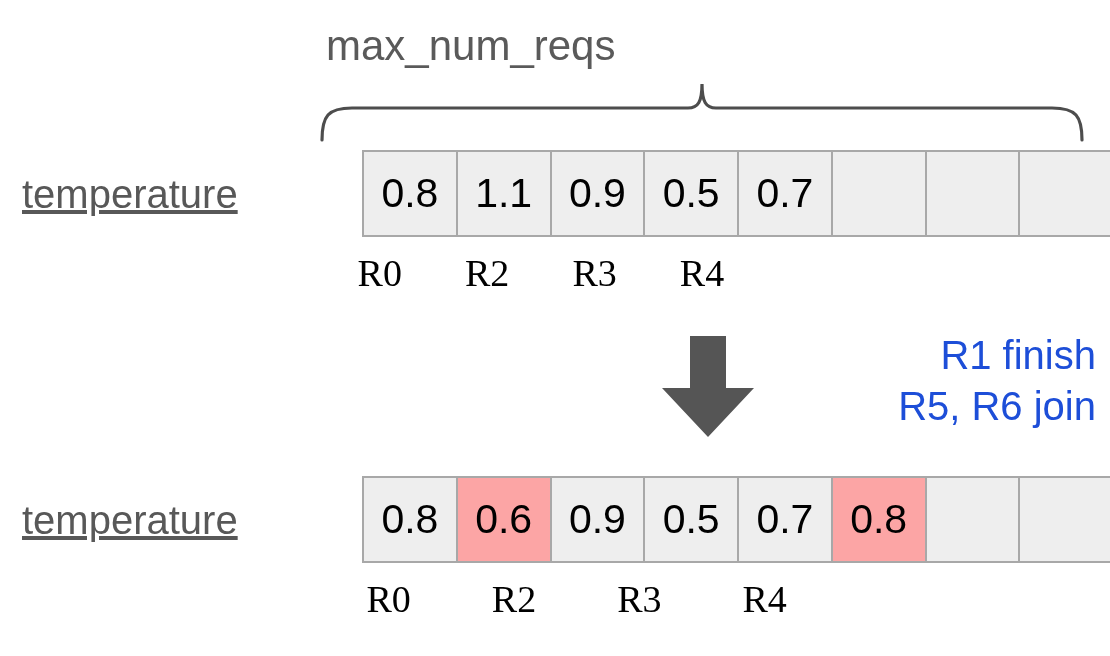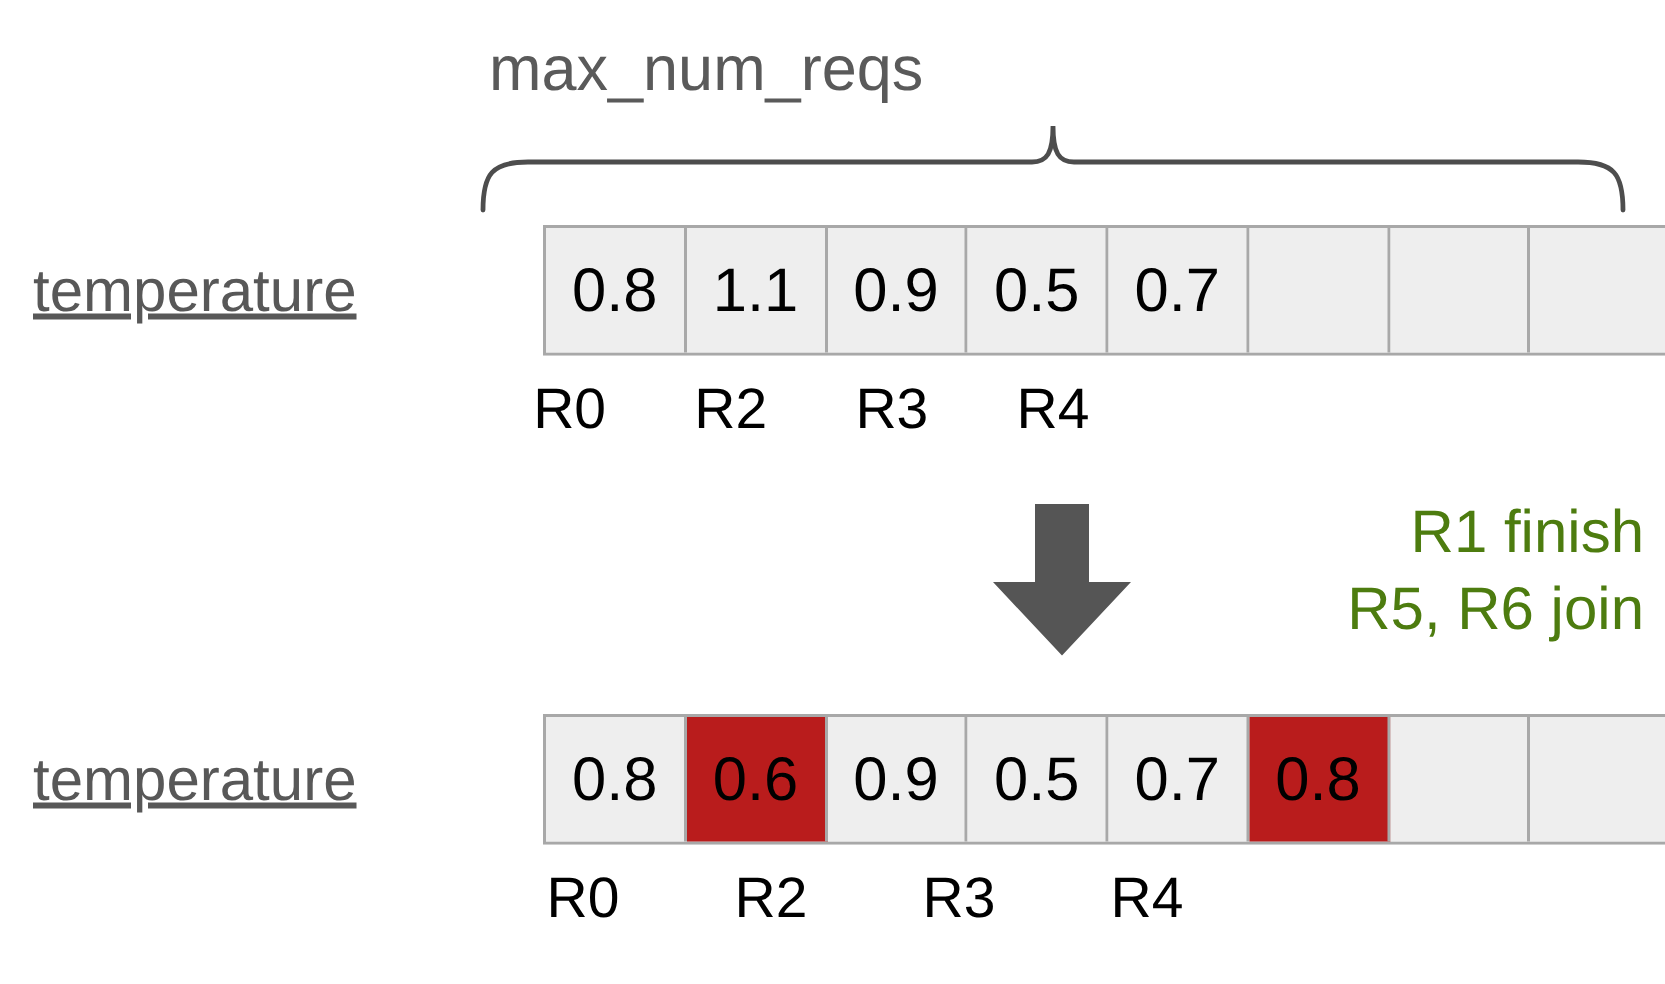--- a/index.html
+++ b/index.html
@@ -69,28 +69,29 @@
     border-right: 2px solid #a8a8a8;
     background: #eeeeee;
     display: flex;
     align-items: center;
     justify-content: center;
     font-size: 41px;
     color: #000000;
     line-height: 1;
   }
   .cell:last-child { border-right: none; }
-  .cell.highlight { background: #b91c1c; }
+  .cell.highlight { background: #fca5a5; }
 
   
   .req-row {
     position: absolute;
     left: 326px;
     width: 752px;
     display: flex;
+    font-family: Liberation Serif, serif;
   }
   .req-row.top    { top: 254px; }
   .req-row.bottom { top: 580px; }
   .req-cell {
     flex: 1 1 0;
     text-align: center;
     font-size: 38px;
     color: #000000;
     line-height: 1;
     white-space: nowrap;
@@ -106,21 +107,21 @@
   }
 
   
   .transition-note {
     position: absolute;
     left: 786px;
     top: 330px;
     width: 310px;
     text-align: right;
     font-size: 40px;
-    color: #4d7c0f;
+    color: #1d4ed8;
     line-height: 1.28;
   }
   .transition-note div { white-space: nowrap; }
 </style>
 </head>
 <body>
 
 <div id="canvas">
 
   <div class="brace-label">max_num_reqs</div>

